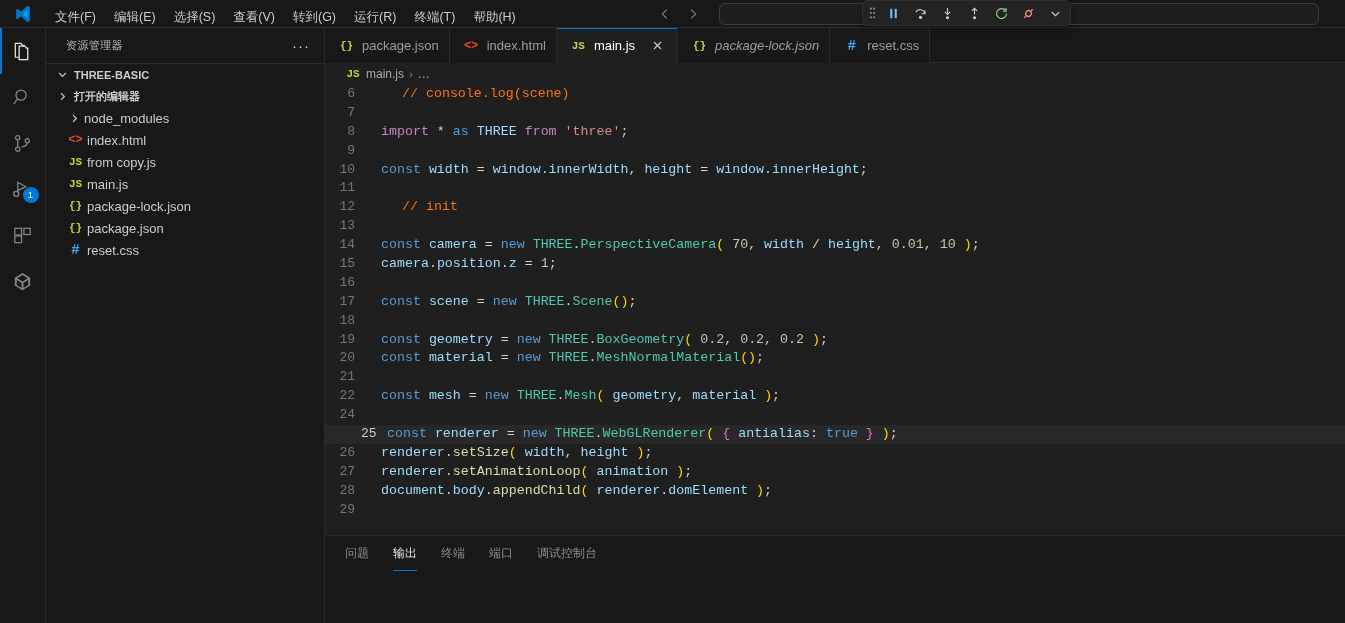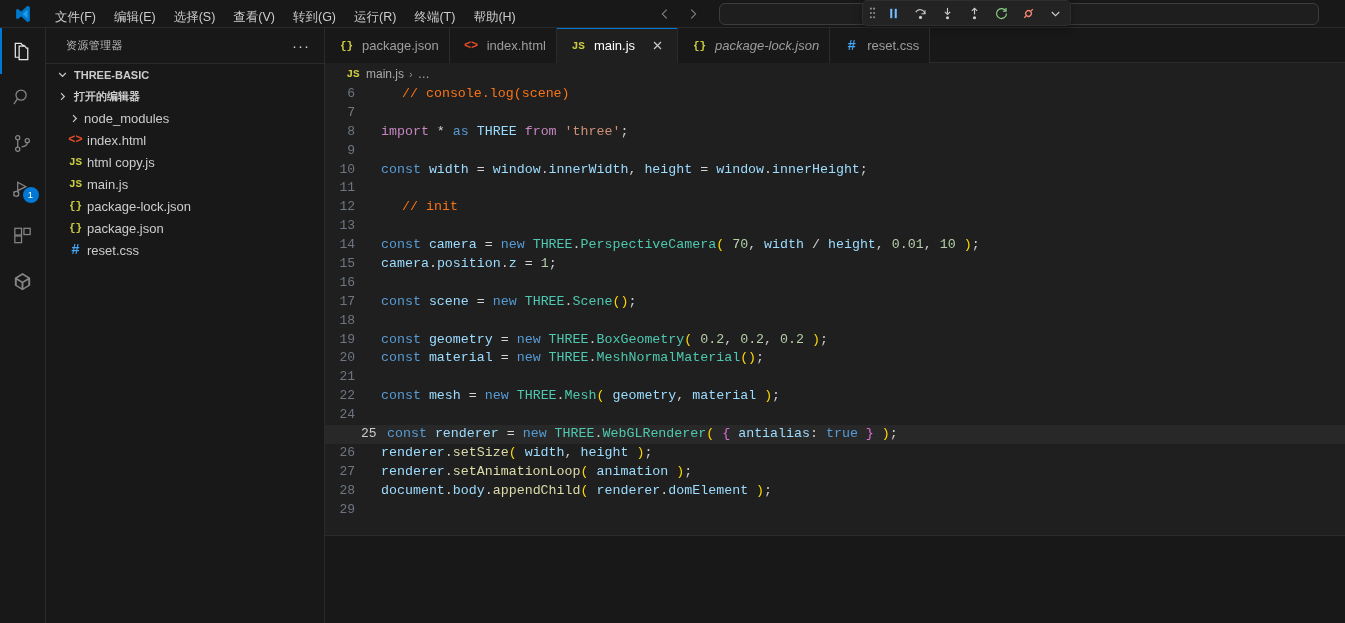--- a/index.html
+++ b/index.html
@@ -365,21 +365,21 @@
           <span class="tree-label">node_modules</span>
         </div>
         <div class="tree-row">
           <span class="tree-indent"></span>
           <span class="file-icon html">&lt;&gt;</span>
           <span class="tree-label">index.html</span>
         </div>
         <div class="tree-row">
           <span class="tree-indent"></span>
           <span class="file-icon js">JS</span>
-          <span class="tree-label">html copy.js</span>
+          <span class="tree-label">from copy.js</span>
         </div>
         <div class="tree-row">
           <span class="tree-indent"></span>
           <span class="file-icon js">JS</span>
           <span class="tree-label">main.js</span>
         </div>
         <div class="tree-row">
           <span class="tree-indent"></span>
           <span class="file-icon json">{}</span>
           <span class="tree-label">package-lock.json</span>
@@ -457,18 +457,25 @@
             <div class="line"><span class="ln">24</span><span class="src"></span></div>
             <div class="line current"><span class="ln">25</span><span class="src"><span class="t-key">const</span><span class="t-var"> renderer </span><span class="t-op">= </span><span class="t-key">new</span><span class="t-cls"> THREE</span><span class="t-pun">.</span><span class="t-cls">WebGLRenderer</span><span class="t-br1">(</span><span class="t-br2"> {</span><span class="t-var"> antialias</span><span class="t-pun">: </span><span class="t-key">true</span><span class="t-br2"> }</span><span class="t-br1"> )</span><span class="t-pun">;</span></span></div>
             <div class="line"><span class="ln">26</span><span class="src"><span class="t-var">renderer</span><span class="t-pun">.</span><span class="t-fn">setSize</span><span class="t-br1">(</span><span class="t-var"> width</span><span class="t-pun">, </span><span class="t-var">height </span><span class="t-br1">)</span><span class="t-pun">;</span></span></div>
             <div class="line"><span class="ln">27</span><span class="src"><span class="t-var">renderer</span><span class="t-pun">.</span><span class="t-fn">setAnimationLoop</span><span class="t-br1">(</span><span class="t-var"> animation </span><span class="t-br1">)</span><span class="t-pun">;</span></span></div>
             <div class="line"><span class="ln">28</span><span class="src"><span class="t-var">document</span><span class="t-pun">.</span><span class="t-var">body</span><span class="t-pun">.</span><span class="t-fn">appendChild</span><span class="t-br1">(</span><span class="t-var"> renderer</span><span class="t-pun">.</span><span class="t-var">domElement </span><span class="t-br1">)</span><span class="t-pun">;</span></span></div>
             <div class="line"><span class="ln">29</span><span class="src"></span></div>
           </div>
       </div>
 
       <div class="panel">
+        <div class="panel-tabs">
+          <div class="panel-tab">问题</div>
+          <div class="panel-tab active">输出</div>
+          <div class="panel-tab">终端</div>
+          <div class="panel-tab">端口</div>
+          <div class="panel-tab">调试控制台</div>
+        </div>
         <div class="panel-body"></div>
       </div>
 
     </div>
   </div>
 </div>
 
 </body></html>

